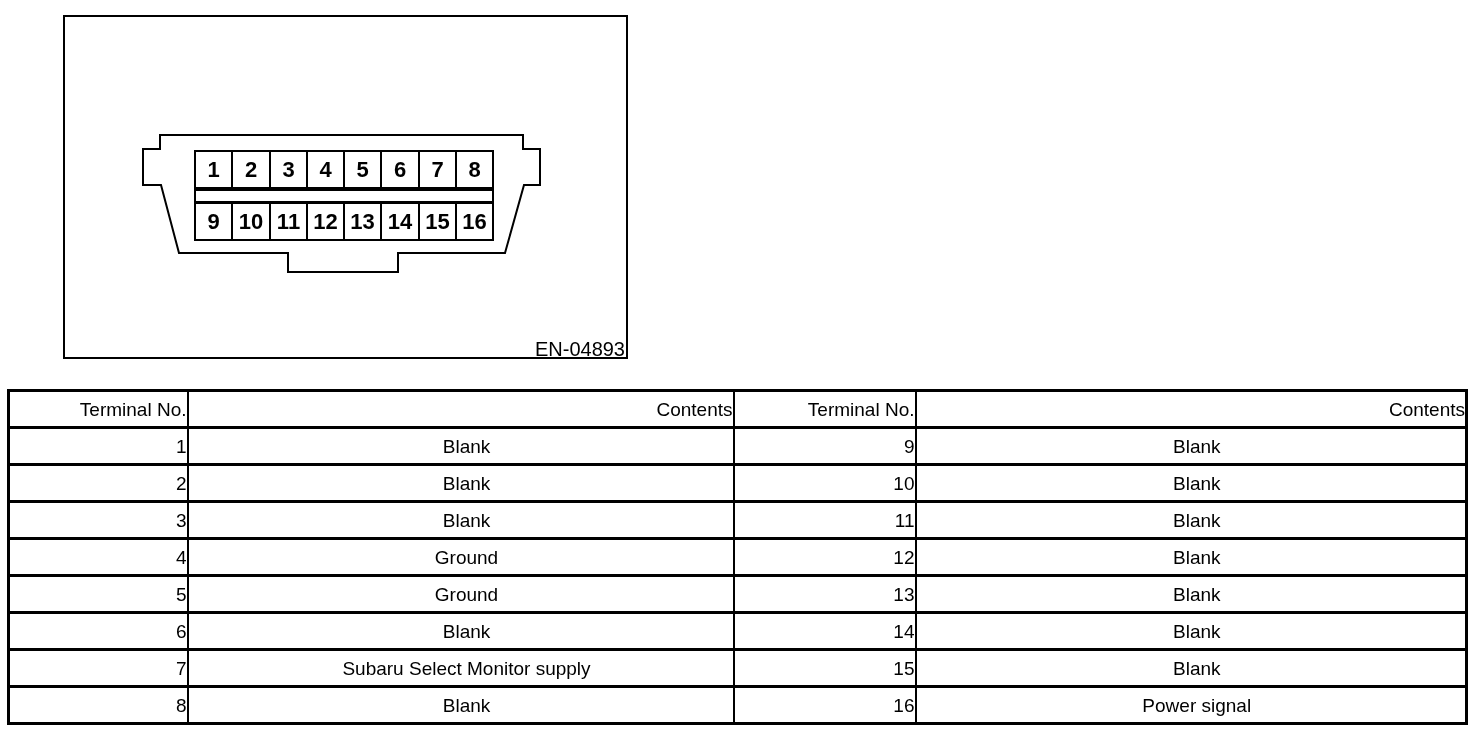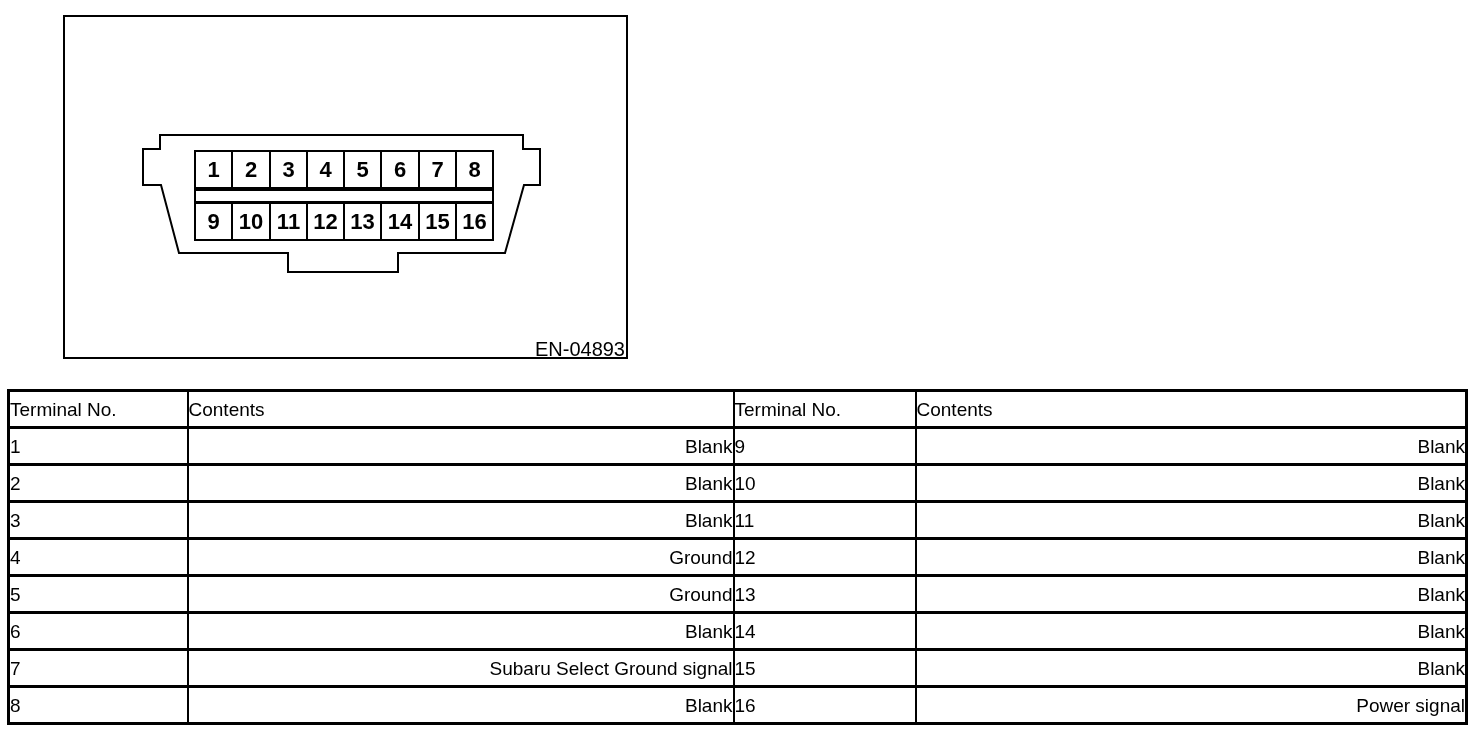--- a/index.html
+++ b/index.html
@@ -53,28 +53,28 @@
     border: 3px solid var(--line-color);
   }
   .terminal-table th, .terminal-table td {
     border: 2px solid var(--line-color);
     border-top-width: 3px;
     border-bottom-width: 3px;
     font-size: 19px;
     font-weight: normal;
     line-height: 1;
     padding: 0;
-    text-align: left;
+    text-align: right;
     vertical-align: middle;
     white-space: nowrap;
     overflow: hidden;
   }
   .terminal-table td.contents, .terminal-table th.contents-h { }
   .terminal-table td.contents {
-    text-align: right;
+    text-align: center;
     padding-left: 12px;
   }
 </style>
 </head>
 <body style="background: rgb(255, 255, 255);">
 
 <div class="stage">
 
   <div class="figure-box">
     <svg width="565" height="344" viewBox="0 0 565 344">
@@ -168,21 +168,21 @@
       <td class="contents">Blank</td>
     </tr>
     <tr>
       <td>6</td>
       <td class="contents">Blank</td>
       <td>14</td>
       <td class="contents">Blank</td>
     </tr>
     <tr>
       <td>7</td>
-      <td class="contents">Subaru Select Ground signal</td>
+      <td class="contents">Subaru Select Monitor supply</td>
       <td>15</td>
       <td class="contents">Blank</td>
     </tr>
     <tr>
       <td>8</td>
       <td class="contents">Blank</td>
       <td>16</td>
       <td class="contents">Power signal</td>
     </tr>
   </tbody>

